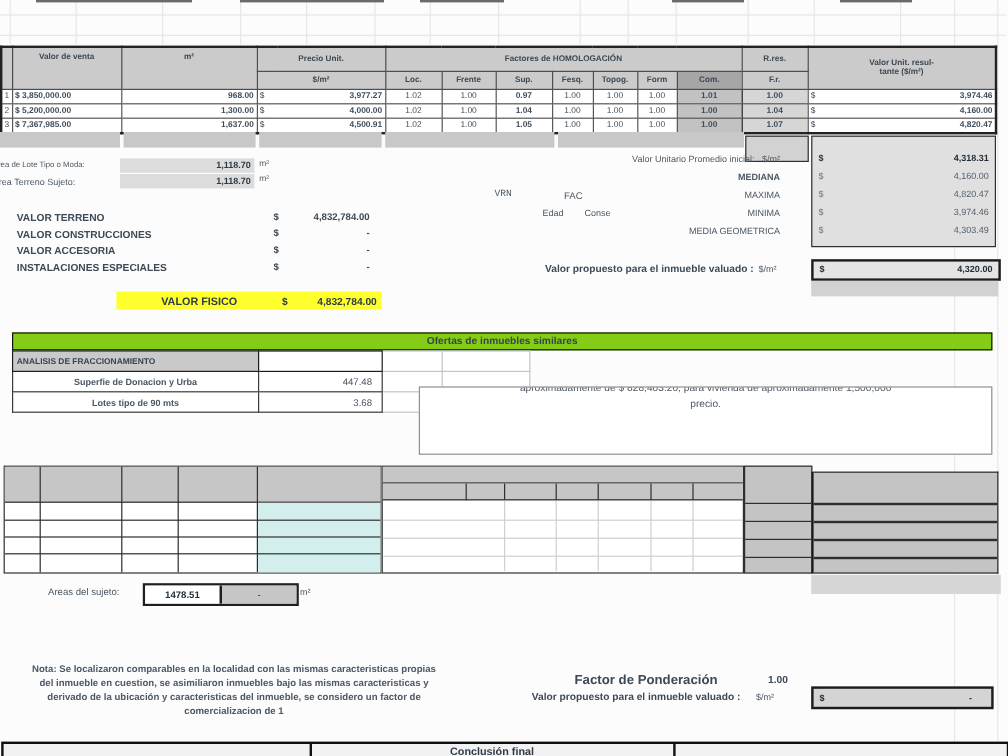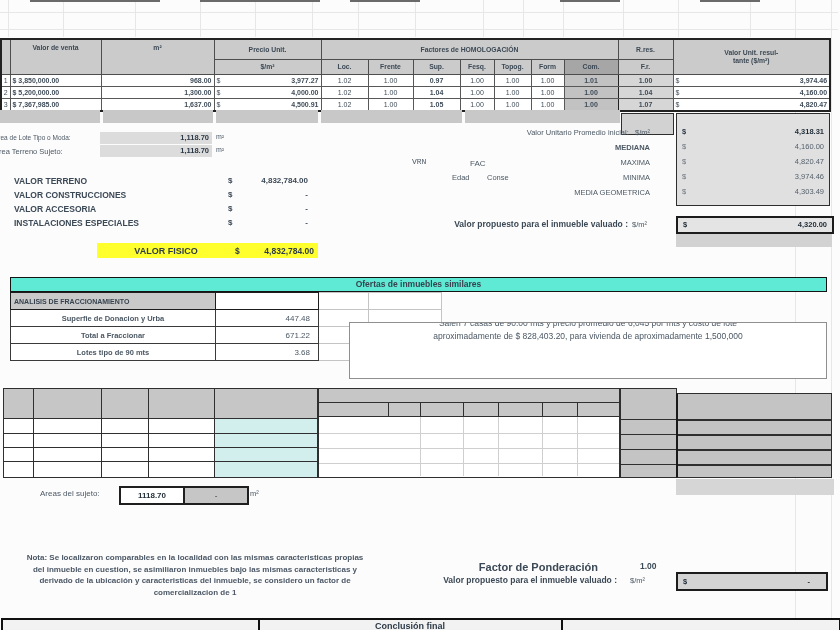--- a/index.html
+++ b/index.html
@@ -48,21 +48,21 @@
   
   .vlabel{position:absolute;left:14px;font-size:8.5px;font-weight:bold;color:#3c4956;}
   .vcur{position:absolute;left:228px;font-size:8px;font-weight:bold;color:#3c4956;}
   .vval{position:absolute;left:230px;width:78px;text-align:right;font-size:8px;font-weight:bold;color:#3c4956;}
   .fisico{position:absolute;left:97px;top:243px;width:221px;height:15px;background:#ffff2e;
           display:flex;align-items:center;font-weight:bold;color:#2e3b49;}
   .fisico .lab{width:138px;text-align:center;font-size:9px;}
   .fisico .d{width:20px;font-size:8.5px;}
   .fisico .v{flex:1;text-align:right;padding-right:4px;font-size:8.5px;}
   
-  .obar{position:absolute;left:10px;top:277px;width:817px;height:15px;background:#5eead4;
+  .obar{position:absolute;left:10px;top:277px;width:817px;height:15px;background:#84cc16;
         border:1.5px solid #141414;box-sizing:border-box;text-align:center;font-size:8.5px;
         font-weight:bold;color:#37434f;line-height:12px;}
   table.ana{border-collapse:collapse;table-layout:fixed;font-size:7.5px;}
   table.ana td{padding:0;height:17px;box-sizing:border-box;}
   .ana .lab{border:1.2px solid #3a3a3a;font-weight:bold;text-align:center;color:#4a5763;background:#fff;}
   .ana .val{border:1.2px solid #3a3a3a;text-align:right;padding-right:8px;font-size:8px;color:#4b5764;background:#fff;}
   .ana .hd{background:#c9c9c9;border:1.5px solid #1d1d1d;font-weight:bold;font-size:7px;text-align:left;padding-left:3px;color:#37434f;height:14px;}
   .ana .hv{border:1.5px solid #1d1d1d;background:#fff;height:14px;}
   .ana .lt{border:1px solid #c4c4c4;background:#fff;}
   .simbox{position:absolute;left:349px;top:322px;width:478px;height:57px;border:1px solid #8f8f8f;
@@ -311,38 +311,32 @@
       <td class="lt"></td>
       <td class="lt"></td>
     </tr>
     <tr>
       <td class="lab">Superfie de Donacion y Urba</td>
       <td class="val">447.48</td>
       <td class="lt"></td>
       <td class="lt"></td>
     </tr>
     <tr>
-      <td class="lab">Total a Fraccionar</td>
-      <td class="val">671.22</td>
-      <td class="lt"></td>
-      <td class="lt"></td>
-    </tr>
-    <tr>
       <td class="lab">Lotes tipo de 90 mts</td>
       <td class="val">3.68</td>
       <td class="lt"></td>
       <td class="lt"></td>
     </tr>
   </tbody>
     </table>
 
   <div class="simbox">
     <div class="inner">
-      <div>Salen 7 casas de 90.00 mts y precio promedio de 6,045 por mts y costo de lote</div>
       <div>aproximadamente de  $ 828,403.20,  para vivienda de aproximadamente 1,500,000</div>
+      <div>precio.</div>
     </div>
   </div>
 
   <div class="blk" style="left:3px;top:388px;width:315px;height:90px;background:#fff;">
     <div class="gray" style="position:absolute;left:0;top:0;width:100%;height:30px;border-bottom:1.5px solid #2f2f2f;box-sizing:border-box;"></div>
     <div style="position:absolute;left:210px;top:30px;right:0;bottom:0;background:#d3efed;"></div>
     <div class="dline" style="left:29px;top:0;width:1.3px;height:100%;"></div>
     <div class="dline" style="left:97px;top:0;width:1.3px;height:100%;"></div>
     <div class="dline" style="left:144px;top:0;width:1.3px;height:100%;"></div>
     <div class="dline" style="left:210px;top:0;width:1.3px;height:100%;"></div>
@@ -379,21 +373,21 @@
   <div class="blk" style="left:676px;top:393px;width:156px;height:85px;background:#c4c4c4;border-left:2.5px solid #1a1a1a;">
     <div class="dline" style="left:0;top:25px;width:100%;height:1.6px;"></div>
     <div class="dline" style="left:0;top:40px;width:100%;height:1.6px;"></div>
     <div class="dline" style="left:0;top:55px;width:100%;height:1.6px;"></div>
     <div class="dline" style="left:0;top:70px;width:100%;height:1.6px;"></div>
   </div>
   <div class="abs" style="left:676px;top:479px;width:158px;height:16px;background:#d6d6d6;"></div>
 
   <div class="smalltxt" style="left:40px;top:489px;font-size:8px;">Areas del sujeto:</div>
   <div class="asbox">
-    <span class="c1">1118.70</span>
+    <span class="c1">1478.51</span>
     <span class="c2">-</span>
   </div>
   <div class="smalltxt" style="left:250px;top:489px;">m²</div>
 
   <div class="nota">Nota: Se localizaron comparables en la localidad con las mismas caracteristicas propias del inmueble en cuestion, se asimiliaron inmuebles bajo las mismas caracteristicas y derivado de la ubicación y caracteristicas del inmueble, se considero un factor de comercializacion de 1</div>
 
   <div class="slabel bold" style="right:242px;top:561px;font-size:11px;color:#3c4956;">Factor de Ponderación</div>
   <div class="smalltxt bold" style="left:640px;top:561px;font-size:8.5px;color:#3c4956;">1.00</div>
   <div class="slabel bold" style="right:223px;top:575px;font-size:8.5px;color:#3c4956;">Valor propuesto para el inmueble valuado :</div>
   <div class="smalltxt" style="left:630px;top:576px;">$/m²</div>

